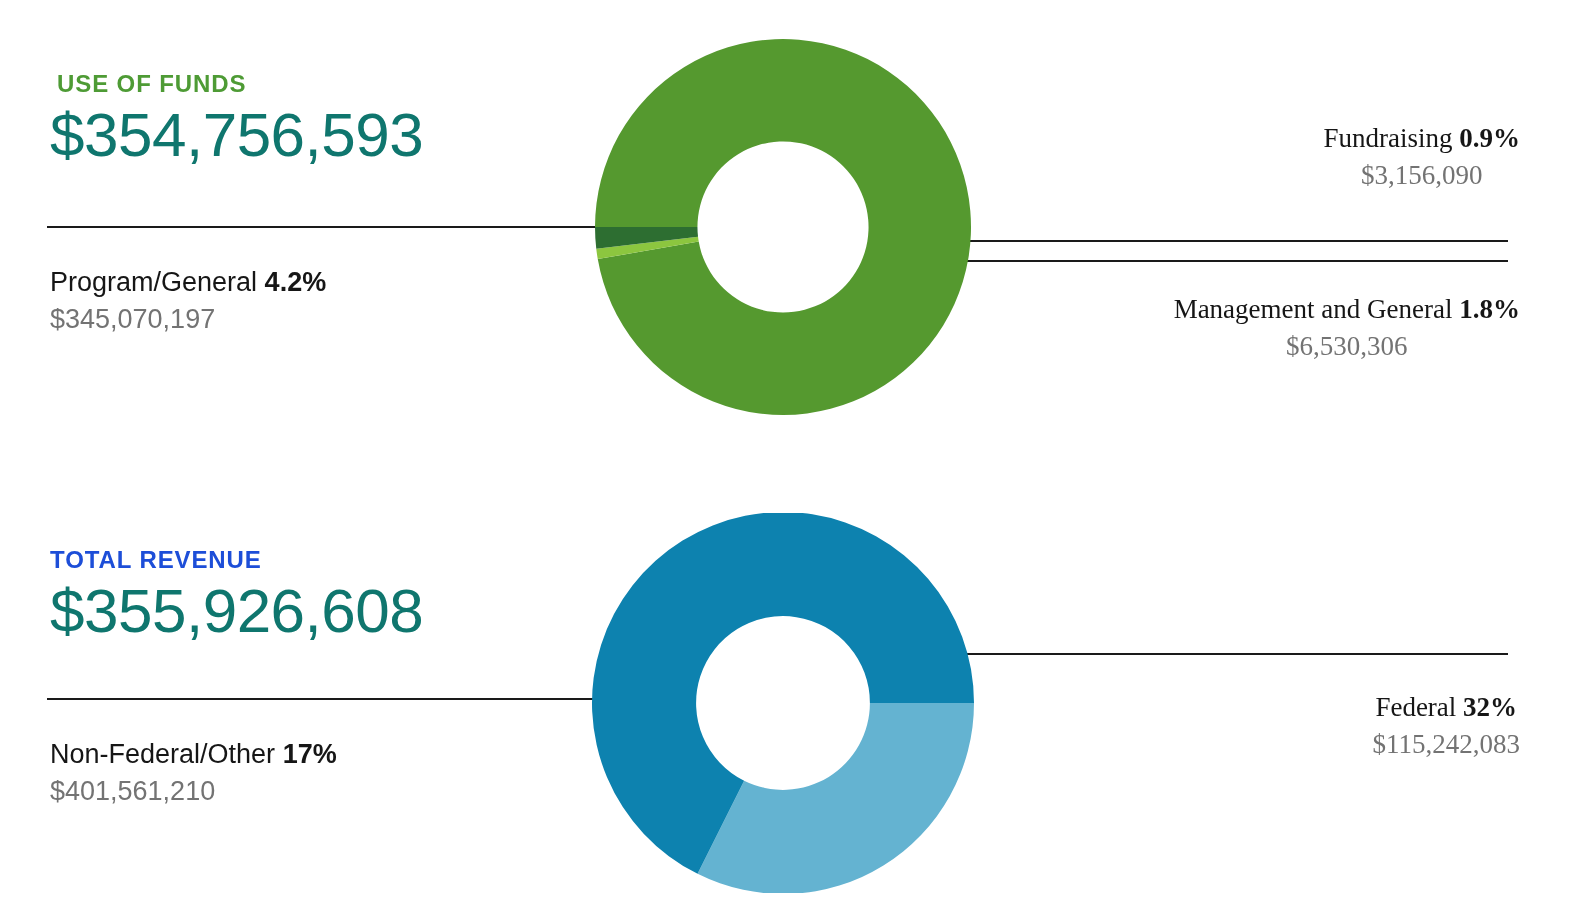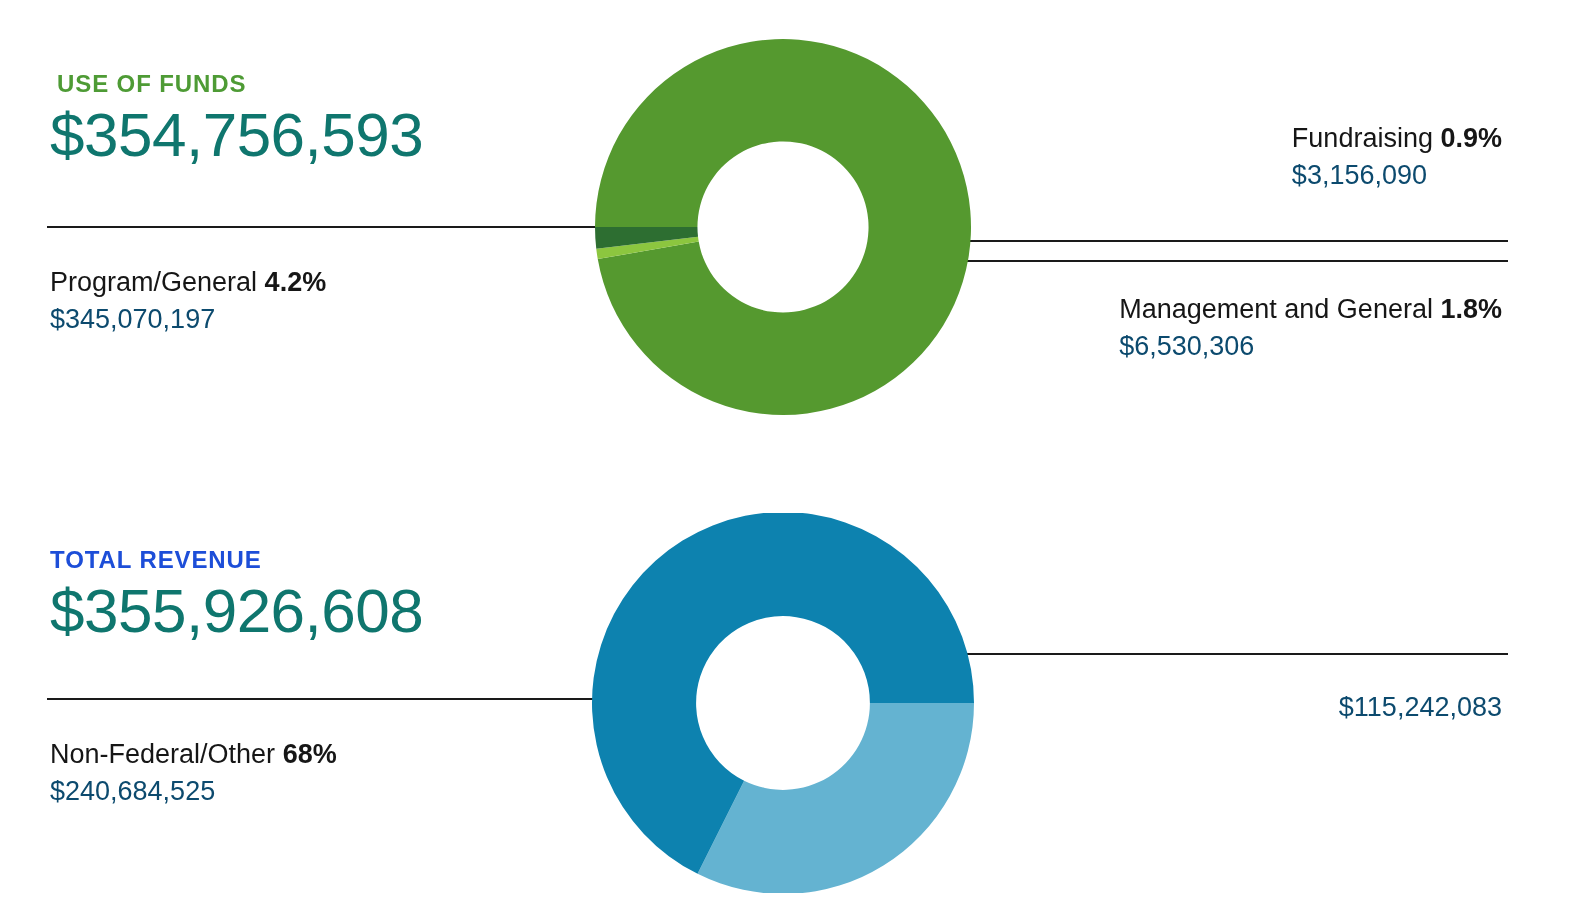--- a/index.html
+++ b/index.html
@@ -74,24 +74,24 @@
     font-size: 27px;
     font-weight: normal;
     color: #161616;
   }
   .callout .label-line b {
     font-weight: bold;
   }
   .callout .amount-line {
     font-size: 27px;
     font-weight: normal;
-    color: #0c4a6e;
+    color: #737373;
   }
   .callout.left  { text-align: left;  left: 50px; }
-  .callout.right { text-align: left; right: 76px; }
+  .callout.right { text-align: center; right: 58px; font-family: Liberation Serif, serif; }
 
   
   .donut-wrap {
     position: absolute;
   }
   .donut-svg { display: block; }
 </style>
 </head>
 <body>
 
@@ -142,27 +142,29 @@
 
     <div class="summary" style="top:78px;">
       <div class="summary-heading blue">TOTAL REVENUE</div>
       <div class="summary-total">$355,926,608</div>
     </div>
 
     <div class="rule" style="left:47px; top:228px; width:601px;"></div>
 
     <div class="callout left" style="top:266px;">
       <div class="label-line"><span>Non-Federal/Other</span>
-        <b>68%</b></div>
-      <div class="amount-line">$240,684,525</div>
+        <b>17%</b></div>
+      <div class="amount-line">$401,561,210</div>
     </div>
 
     <div class="rule" style="left:930px; top:183px; width:578px;"></div>
 
     <div class="callout right" style="top:219px;">
+      <div class="label-line"><span>Federal</span>
+        <b>32%</b></div>
       <div class="amount-line">$115,242,083</div>
     </div>
 
     <div class="donut-wrap" style="left:592px; top:43px;">
       <svg class="donut-svg" width="382" height="380" viewBox="0 0 382 380">
         <g id="revenue-slices">
             <path d="M 382 190 A 191 191 0 0 1 105.59437877088574 360.84168069434656 L 152.140442340753 267.73296471592766 A 86.905 86.905 0 0 0 277.905 190 Z" fill="#64b3d1"></path>
             <path d="M 105.59437877088574 360.84168069434656 A 191 191 0 1 1 382 189.99999999999994 L 277.905 189.99999999999997 A 86.905 86.905 0 1 0 152.140442340753 267.73296471592766 Z" fill="#0d82af"></path>
           </g>
       </svg>

